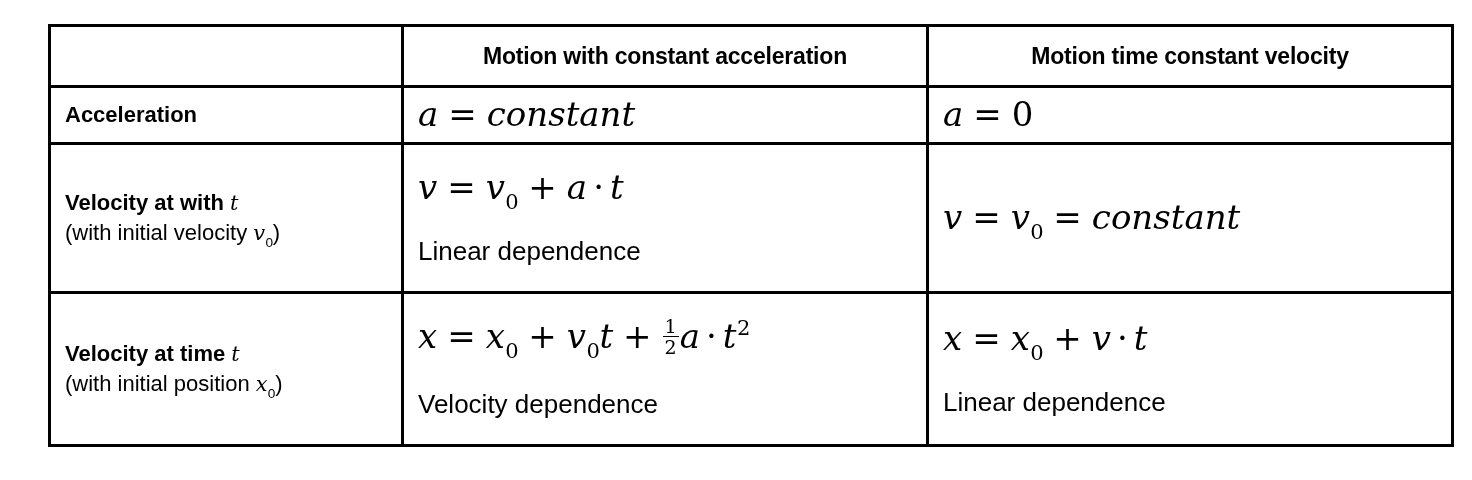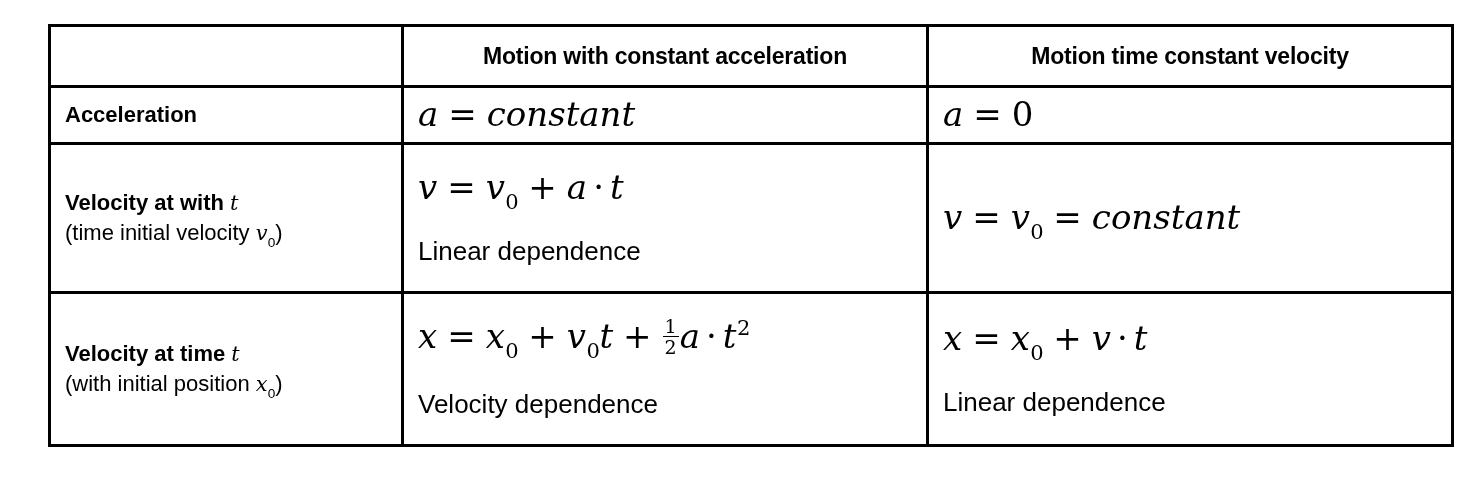--- a/index.html
+++ b/index.html
@@ -189,21 +189,21 @@
         </td>
       </tr>
 
       <tr class="r-vel">
         <td>
           <div class="cellpad rowlabel">
             <div>
               <span class="ttl">Velocity at with</span>
               <span class="ital-var">t</span>
             </div>
-            <div class="sub2"><span>(time initial velocity</span> <span class="ital-var">v</span><span class="sb">0</span><span>)</span></div>
+            <div class="sub2"><span>(with initial velocity</span> <span class="ital-var">v</span><span class="sb">0</span><span>)</span></div>
           </div>
         </td>
 
         <td class="stackcell">
           <div class="cellpad">
             <div class="math"><span class="mi">v</span><span class="sp-med"></span><span class="op">=</span><span class="sp-med"></span><span class="mi">v</span><span class="sb">0</span><span class="sp-med"></span><span class="op">+</span><span class="sp-med"></span><span class="mi">a</span><span class="sp-thin"></span><span class="op">·</span><span class="sp-thin"></span><span class="mi">t</span></div>
             <div class="note">Linear dependence</div>
           </div>
         </td>
 

